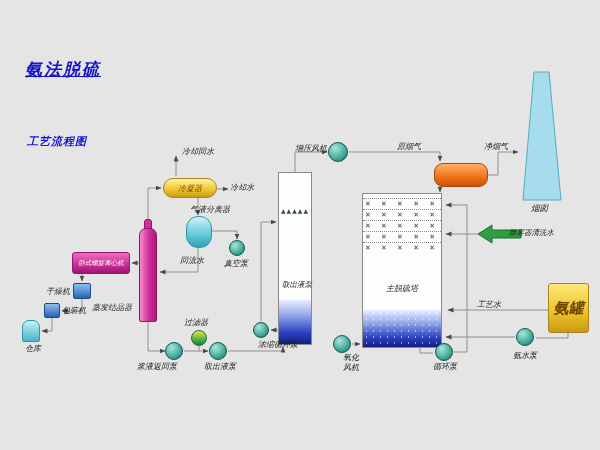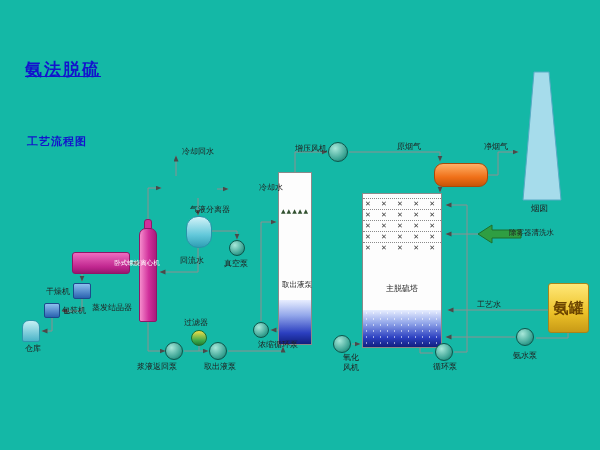--- a/index.html
+++ b/index.html
@@ -1,16 +1,16 @@
 <!DOCTYPE html>
 <html><head>
 <meta charset="utf-8">
 <style>
   html,body{margin:0;padding:0;background:#fff;}
-  #stage{position:relative;width:600px;height:450px;background:#14b8a6;overflow:hidden;font-family:"DejaVu Sans",sans-serif;}
+  #stage{position:relative;width:600px;height:450px;background:#e5e5e5;overflow:hidden;font-family:"DejaVu Sans",sans-serif;font-style:italic;}
   .lbl{position:absolute;font-size:8px;line-height:10px;color:#222;white-space:nowrap;}
   .title{position:absolute;left:25px;top:58px;font-size:17px;font-weight:bold;color:#1313cd;letter-spacing:2px;text-decoration:underline;}
   .subtitle{position:absolute;left:27px;top:134px;font-size:11px;font-weight:bold;color:#1313cd;letter-spacing:1px;}
   .pump{position:absolute;border-radius:50%;background:radial-gradient(circle at 35% 30%,#a8e8da,#3aa393 65%,#11675b);border:1px solid #0d564c;box-sizing:border-box;}
   .vessel{position:absolute;box-sizing:border-box;}
   .tower{position:absolute;border:1px solid #8a8a8a;background:#fdfdfd;box-sizing:border-box;}
   .spray{height:10px;border-top:1px dotted #8a8a8a;color:#3a3a3a;font-size:7px;letter-spacing:4px;text-align:center;line-height:10px;overflow:hidden;}
   .spray::before{content:"✕ ✕ ✕ ✕ ✕";}
   .demister{position:absolute;left:0;right:0;text-align:center;font-size:6px;color:#31502f;letter-spacing:1px;}
   .demister::before{content:"▲▲▲▲▲";}
@@ -58,28 +58,31 @@
       <polyline points="568,333 568,338 536,338"></polyline>
       <polyline points="515,337 446,337" marker-end="url(#arr)"></polyline>
       <polyline points="478,234 446,234" marker-end="url(#arr)"></polyline>
     </g>
     <polygon points="478,234 492,225 492,230 521,230 521,238 492,238 492,243" fill="#2f9e42" stroke="#1d6f2c"></polygon>
   </svg>
 
   <div class="title">氨法脱硫</div>
   <div class="subtitle">工艺流程图</div>
 
+  <div class="vessel" style="left:163px;top:178px;width:54px;height:20px;border-radius:10px;background:linear-gradient(#fff2a0,#ecc52e 60%,#c89c18);border:1px solid #a8861a;">
+    <div class="boxlabel" style="font-size:8px;color:#7a4a00;">冷凝器</div>
+  </div>
 
   <div class="vessel" style="left:186px;top:216px;width:26px;height:32px;border-radius:12px;background:linear-gradient(#d2f2f8,#62c8da 60%,#2f9fb5);border:1px solid #2a93a8;"></div>
 
   <div class="vessel" style="left:144px;top:219px;width:8px;height:10px;background:#d12f9b;border:1px solid #8f1668;border-radius:3px 3px 0 0;"></div>
   <div class="vessel" style="left:139px;top:228px;width:18px;height:94px;background:linear-gradient(90deg,#f58ccc,#d12f9b 55%,#a81d7c);border:1px solid #8f1668;border-radius:7px 7px 2px 2px;"></div>
 
   <div class="vessel" style="left:72px;top:252px;width:58px;height:22px;background:linear-gradient(#ee6cc0,#c0268f 70%,#99176f);border:1px solid #8f1668;border-radius:3px;">
-    <div class="boxlabel" style="font-size:6.5px;color:#fff;padding-left:36px;">卧式螺旋离心机</div>
+    <div class="boxlabel" style="font-size:6.5px;color:#fff;">卧式螺旋离心机</div>
   </div>
 
   <div class="vessel" style="left:73px;top:283px;width:18px;height:16px;background:linear-gradient(#8cc0ee,#2a62b0);border:1px solid #1c4a8c;border-radius:2px;"></div>
   <div class="vessel" style="left:44px;top:303px;width:16px;height:15px;background:linear-gradient(#8cc0ee,#2a62b0);border:1px solid #1c4a8c;border-radius:2px;"></div>
   <div class="vessel" style="left:22px;top:320px;width:18px;height:22px;background:linear-gradient(#c6f0f5,#4ab4c8);border:1px solid #2e96ac;border-radius:7px 7px 2px 2px;"></div>
 
   <div class="tower" style="left:278px;top:172px;width:34px;height:173px;">
     <div class="demister" style="top:34px;"></div>
     <div class="liquid" style="height:44px;"></div>
   </div>
@@ -104,21 +107,21 @@
   <div class="pump" style="left:229px;top:240px;width:16px;height:16px;"></div>
   <div class="pump" style="left:165px;top:342px;width:18px;height:18px;"></div>
   <div class="pump" style="left:209px;top:342px;width:18px;height:18px;"></div>
   <div class="pump" style="left:253px;top:322px;width:16px;height:16px;"></div>
   <div class="pump" style="left:333px;top:335px;width:18px;height:18px;"></div>
   <div class="pump" style="left:435px;top:343px;width:18px;height:18px;"></div>
   <div class="pump" style="left:516px;top:328px;width:18px;height:18px;"></div>
   <div class="pump" style="left:328px;top:142px;width:20px;height:20px;"></div>
 
   <div class="lbl" style="left:182px;top:147px;">冷却回水</div>
-  <div class="lbl" style="left:230px;top:183px;margin-left:29px;">冷却水</div>
+  <div class="lbl" style="left:230px;top:183px;">冷却水</div>
   <div class="lbl" style="left:190px;top:205px;text-align:right;">气液分离器</div>
   <div class="lbl" style="left:180px;top:256px;">回流水</div>
   <div class="lbl" style="left:224px;top:259px;">真空泵</div>
   <div class="lbl" style="left:46px;top:287px;">干燥机</div>
   <div class="lbl" style="left:62px;top:306px;">包装机</div>
   <div class="lbl" style="left:25px;top:344px;">仓库</div>
   <div class="lbl" style="left:92px;top:303px;">蒸发结晶器</div>
   <div class="lbl" style="left:137px;top:362px;">浆液返回泵</div>
   <div class="lbl" style="left:184px;top:318px;">过滤器</div>
   <div class="lbl" style="left:204px;top:362px;">取出液泵</div>

